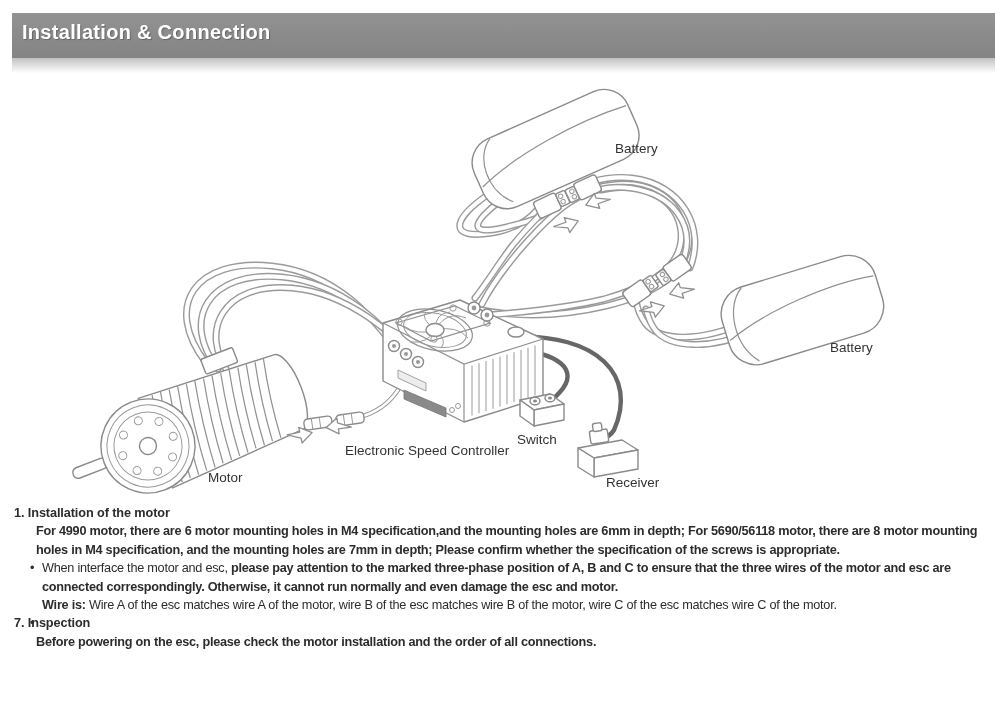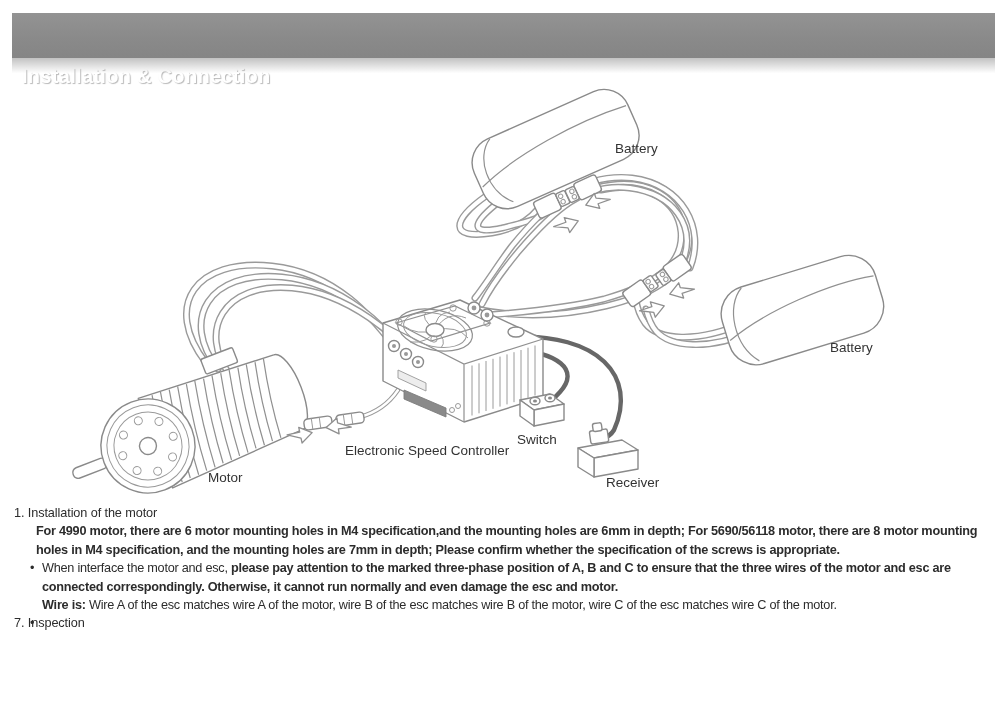--- a/index.html
+++ b/index.html
@@ -13,41 +13,40 @@
     background:linear-gradient(180deg,#939393 0%,#8a8a8a 55%,#858585 100%);
   }
   .header-shadow {
     position:absolute; left:12px; top:58px; width:983px; height:17px;
     background:linear-gradient(180deg,#c2c2c2 0%, rgba(255,255,255,0) 90%);
   }
   .header-title {
     position:absolute; left:10px; top:8px;
     color:#ffffff; font-size:20px; font-weight:bold; letter-spacing:.3px;
     text-shadow:1px 1px 1px rgba(0,0,0,.28);
-    margin-top:44px;
   }
   
   .diagram { position:absolute; left:0; top:80px; }
   .diagram text { font-family:"Liberation Sans",sans-serif; font-size:13.5px; fill:#333; }
   .lw { fill:none; }
   .cas { stroke:#9a9a9a; stroke-width:7; }
   .core { stroke:#ffffff; stroke-width:4.2; }
   .casS { stroke:#9a9a9a; stroke-width:4.6; }
   .coreS { stroke:#ffffff; stroke-width:2.4; }
   .dark { fill:none; stroke:#676767; stroke-width:4.4; stroke-linecap:round; }
   .dev { fill:#ffffff; stroke:#8a8a8a; stroke-width:1.4; stroke-linejoin:round; }
   .ln  { fill:none; stroke:#909090; stroke-width:1.2; }
   .thin{ fill:none; stroke:#9a9a9a; stroke-width:1; }
   .arrow { fill:#ffffff; stroke:#8f8f8f; stroke-width:1.3; stroke-linejoin:round; }
   
   .doc {
     position:absolute; left:14px; top:504px; width:982px;
     font-size:12.7px; line-height:18.4px; letter-spacing:-0.25px; color:#2c2c2c;
   }
-  .doc .h { font-weight:normal; letter-spacing:-0.1px; }
+  .doc .h { font-weight:bold; letter-spacing:-0.1px; }
   .doc .ind { padding-left:22px;font-weight:bold; }
   .doc .li { position:relative; padding-left:28px; }
   .doc .li .dot { position:absolute; left:16px; top:0; }
   .doc .ti { padding-left:28px; }
   .doc b { font-weight:bold; }
 </style>
 </head>
 <body>
 
 <div class="header-bar">
@@ -260,13 +259,14 @@
     <span class="dot">•</span><span>When interface the motor and esc, </span><b>please pay attention to the marked three-phase position of A, B and C to ensure that the three wires of the motor and esc are connected correspondingly. Otherwise, it cannot run normally and even damage the esc and motor.</b>
   </div>
   <div class="ti">
     <b>Wire is:</b><span> Wire A of the esc matches wire A of the motor, wire B of the esc matches wire B of the motor, wire C of the esc matches wire C of the motor.</span>
   </div>
   <div class="li">
     <span class="dot">•</span>
   </div>
 
   <div class="h">7. Inspection</div>
+  <div class="ind">Before powering on the esc, please check the motor installation and the order of all  connections.</div>
 </div>
 
 </body></html>

